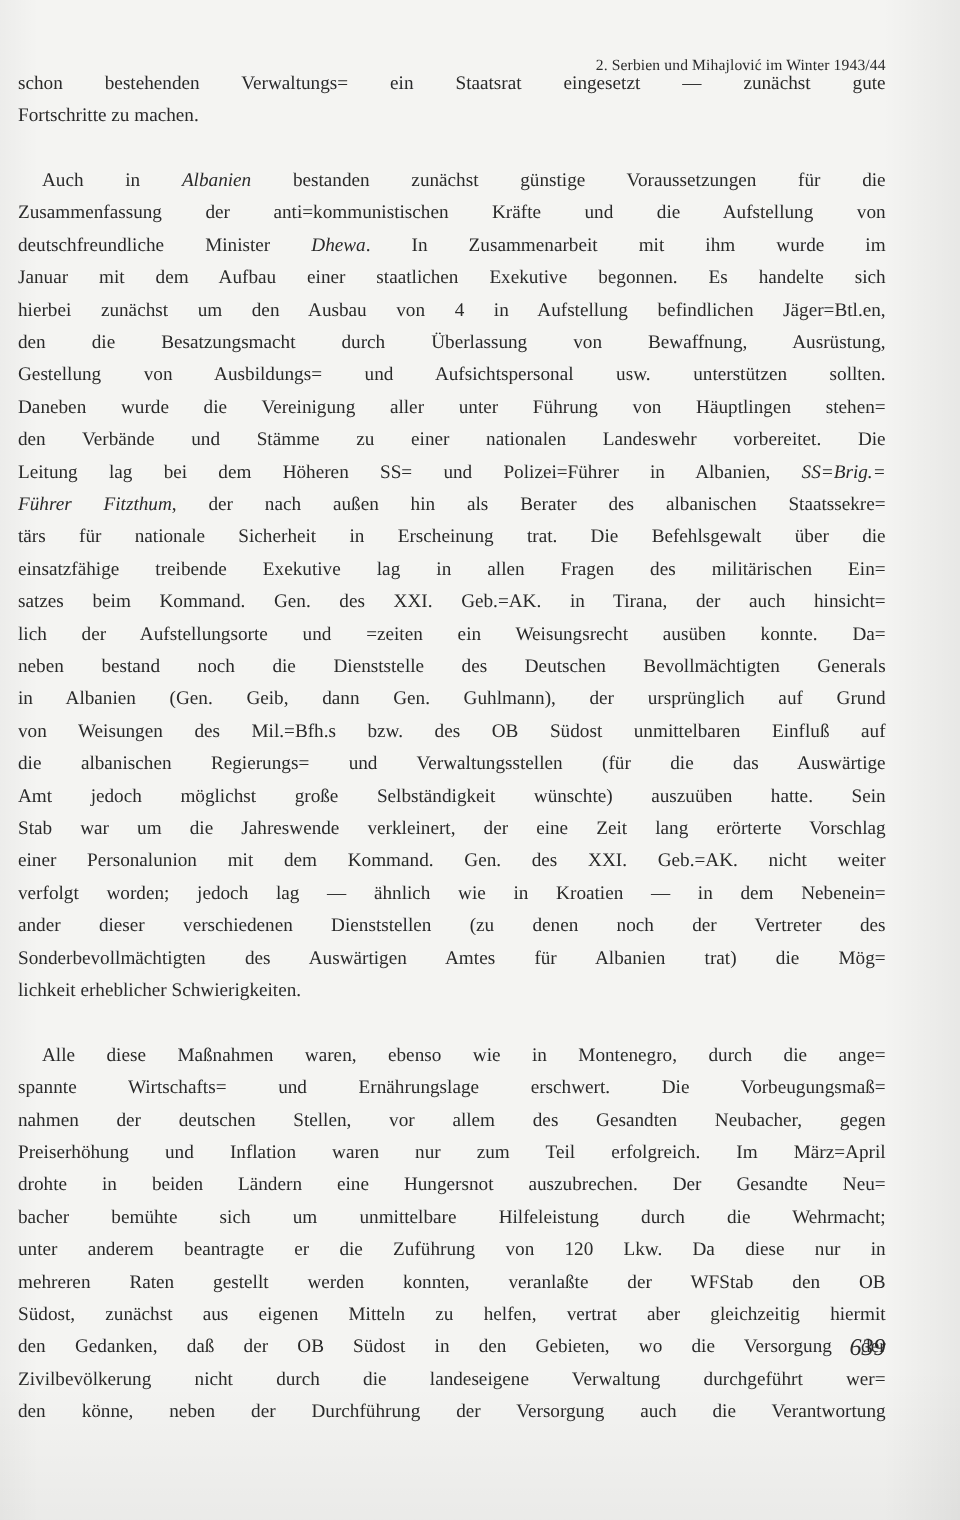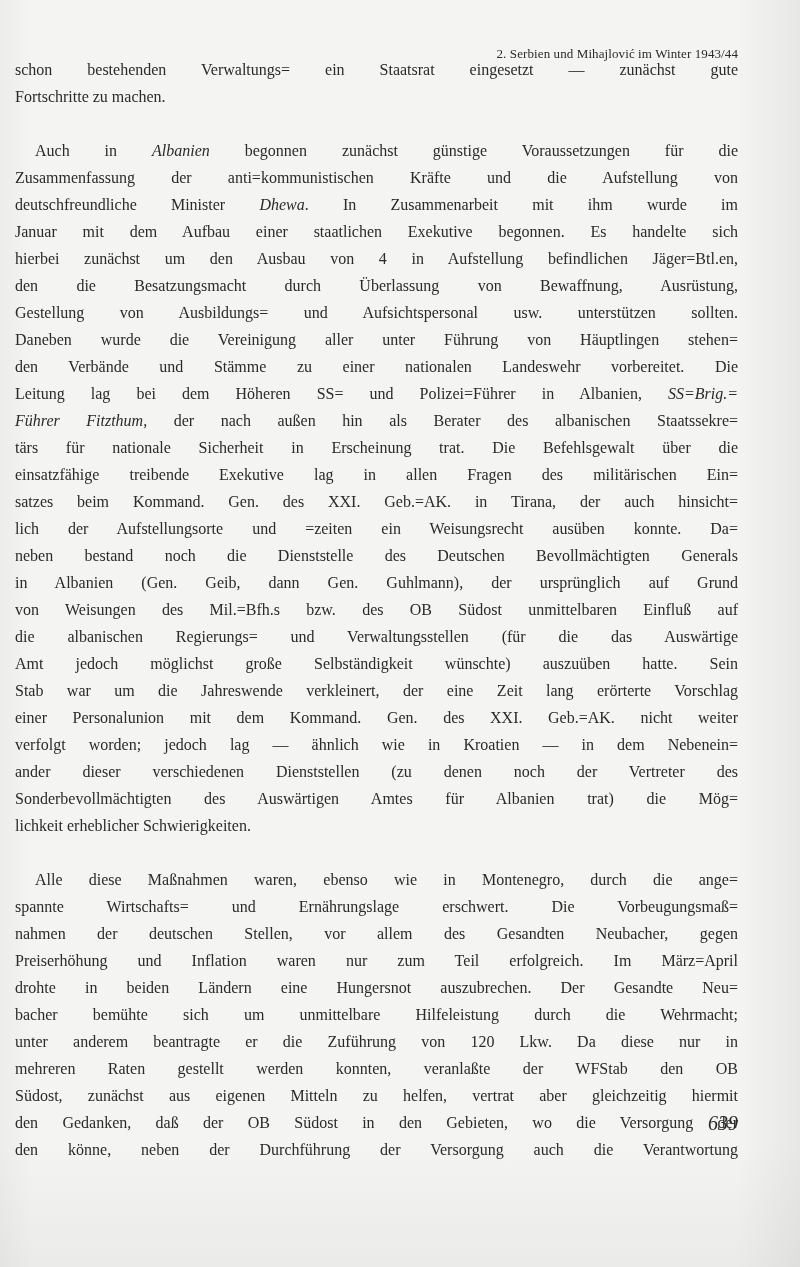--- a/index.html
+++ b/index.html
@@ -46,21 +46,21 @@
 
 <div class="running-head">2. Serbien und Mihajlović im Winter 1943/44</div>
 
 <div class="text-block" id="text-block">
     <div>
       <span class="line">schon bestehenden Verwaltungs= ein Staatsrat eingesetzt — zunächst gute</span>
       <span class="line last">Fortschritte zu machen.</span>
     </div>
     <span class="gap"></span>
     <div>
-      <span class="line indent"><span>Auch in </span><em>Albanien</em><span> begonnen zunächst günstige Voraussetzungen für die</span></span>
+      <span class="line indent"><span>Auch in </span><em>Albanien</em><span> bestanden zunächst günstige Voraussetzungen für die</span></span>
       <span class="line">Zusammenfassung der anti=kommunistischen Kräfte und die Aufstellung von</span>
       <span class="line"><span>deutschfreundliche Minister </span><em>Dhewa</em><span>. In Zusammenarbeit mit ihm wurde im</span></span>
       <span class="line">Januar mit dem Aufbau einer staatlichen Exekutive begonnen. Es handelte sich</span>
       <span class="line">hierbei zunächst um den Ausbau von 4 in Aufstellung befindlichen Jäger=Btl.en,</span>
       <span class="line">den die Besatzungsmacht durch Überlassung von Bewaffnung, Ausrüstung,</span>
       <span class="line">Gestellung von Ausbildungs= und Aufsichtspersonal usw. unterstützen sollten.</span>
       <span class="line">Daneben wurde die Vereinigung aller unter Führung von Häuptlingen stehen=</span>
       <span class="line">den Verbände und Stämme zu einer nationalen Landeswehr vorbereitet. Die</span>
       <span class="line"><span>Leitung lag bei dem Höheren SS= und Polizei=Führer in Albanien, </span><em>SS=Brig.=</em></span>
       <span class="line"><em>Führer Fitzthum</em><span>, der nach außen hin als Berater des albanischen Staatssekre=</span></span>
@@ -85,17 +85,18 @@
       <span class="line indent">Alle diese Maßnahmen waren, ebenso wie in Montenegro, durch die ange=</span>
       <span class="line">spannte Wirtschafts= und Ernährungslage erschwert. Die Vorbeugungsmaß=</span>
       <span class="line">nahmen der deutschen Stellen, vor allem des Gesandten Neubacher, gegen</span>
       <span class="line">Preiserhöhung und Inflation waren nur zum Teil erfolgreich. Im März=April</span>
       <span class="line">drohte in beiden Ländern eine Hungersnot auszubrechen. Der Gesandte Neu=</span>
       <span class="line">bacher bemühte sich um unmittelbare Hilfeleistung durch die Wehrmacht;</span>
       <span class="line">unter anderem beantragte er die Zuführung von 120 Lkw. Da diese nur in</span>
       <span class="line">mehreren Raten gestellt werden konnten, veranlaßte der WFStab den OB</span>
       <span class="line">Südost, zunächst aus eigenen Mitteln zu helfen, vertrat aber gleichzeitig hiermit</span>
       <span class="line">den Gedanken, daß der OB Südost in den Gebieten, wo die Versorgung der</span>
+      <span class="line">Zivilbevölkerung nicht durch die landeseigene Verwaltung durchgeführt wer=</span>
       <span class="line">den könne, neben der Durchführung der Versorgung auch die Verantwortung</span>
     </div>
   </div>
 
 <div class="page-number">639</div>
 
 </body></html>

